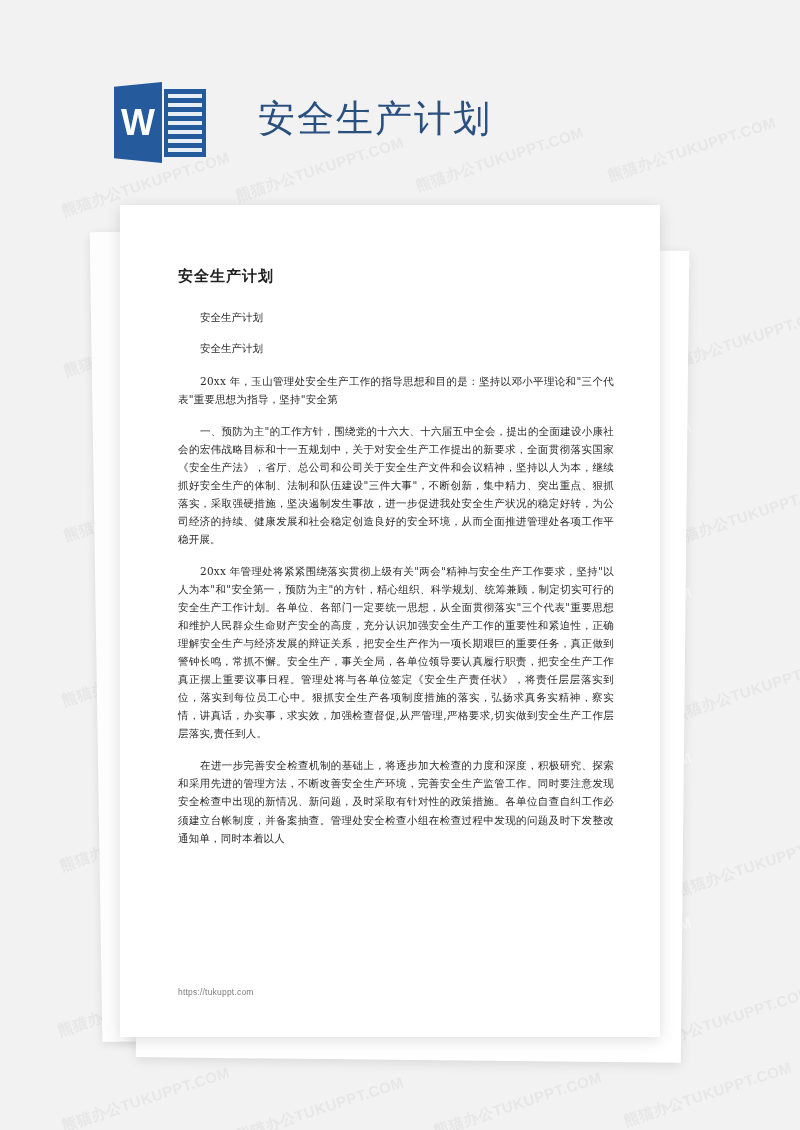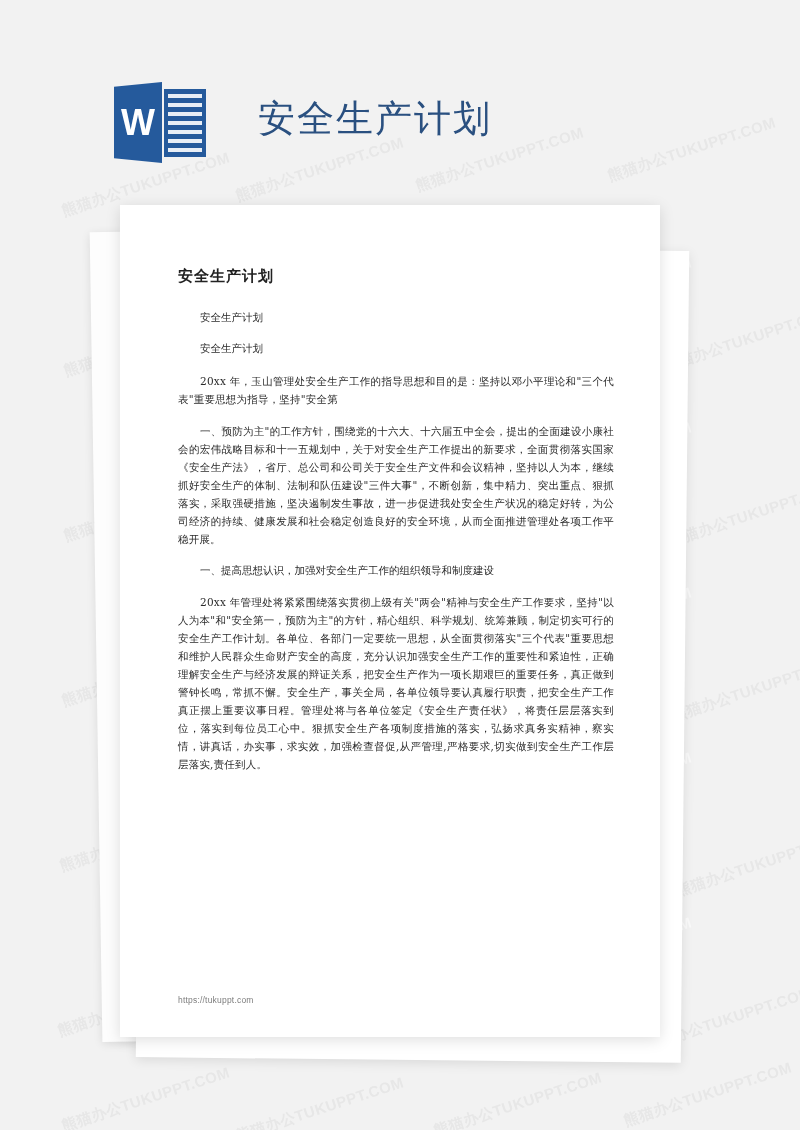--- a/index.html
+++ b/index.html
@@ -180,21 +180,21 @@
     font-family: "DejaVu Serif", serif;
     font-size: 10.5px;
     color: #2b2b2b;
     margin: 0 0 14px 0;
     text-indent: 22px;
     line-height: 1.6;
   }
   #page-footer-url {
     position: absolute;
     left: 58px;
-    bottom: 32px;
+    bottom: 40px;
     font-family: "Liberation Sans", sans-serif;
     font-size: 8.5px;
     color: #7d7d7d;
     letter-spacing: 0.2px;
   }
 </style>
 </head>
 <body>
 
 <div id="watermark-layer">
@@ -255,19 +255,19 @@
   <div class="page-back-b"></div>
 
   <div id="page-main">
     <div id="page-content">
       <div id="doc-title">安全生产计划</div>
       <div id="doc-blocks">
           <p class="doc-line">安全生产计划</p>
           <p class="doc-line">安全生产计划</p>
           <p class="doc-para"><b>20xx</b> 年，玉山管理处安全生产工作的指导思想和目的是：坚持以邓小平理论和"三个代表"重要思想为指导，坚持"安全第</p>
           <p class="doc-para">一、预防为主"的工作方针，围绕党的十六大、十六届五中全会，提出的全面建设小康社会的宏伟战略目标和十一五规划中，关于对安全生产工作提出的新要求，全面贯彻落实国家《安全生产法》，省厅、总公司和公司关于安全生产文件和会议精神，坚持以人为本，继续抓好安全生产的体制、法制和队伍建设"三件大事"，不断创新，集中精力、突出重点、狠抓落实，采取强硬措施，坚决遏制发生事故，进一步促进我处安全生产状况的稳定好转，为公司经济的持续、健康发展和社会稳定创造良好的安全环境，从而全面推进管理处各项工作平稳开展。</p>
-          <p class="doc-heading">一、提高思想认识，加强对安全生产工作的组织领导和制度建设</p>
           <p class="doc-para"><b>20xx</b> 年管理处将紧紧围绕落实贯彻上级有关"两会"精神与安全生产工作要求，坚持"以人为本"和"安全第一，预防为主"的方针，精心组织、科学规划、统筹兼顾，制定切实可行的安全生产工作计划。各单位、各部门一定要统一思想，从全面贯彻落实"三个代表"重要思想和维护人民群众生命财产安全的高度，充分认识加强安全生产工作的重要性和紧迫性，正确理解安全生产与经济发展的辩证关系，把安全生产作为一项长期艰巨的重要任务，真正做到警钟长鸣，常抓不懈。安全生产，事关全局，各单位领导要认真履行职责，把安全生产工作真正摆上重要议事日程。管理处将与各单位签定《安全生产责任状》，将责任层层落实到位，落实到每位员工心中。狠抓安全生产各项制度措施的落实，弘扬求真务实精神，察实情，讲真话，办实事，求实效，加强检查督促,从严管理,严格要求,切实做到安全生产工作层层落实,责任到人。</p>
+          <p class="doc-para">在进一步完善安全检查机制的基础上，将逐步加大检查的力度和深度，积极研究、探索和采用先进的管理方法，不断改善安全生产环境，完善安全生产监管工作。同时要注意发现安全检查中出现的新情况、新问题，及时采取有针对性的政策措施。各单位自查自纠工作必须建立台帐制度，并备案抽查。管理处安全检查小组在检查过程中发现的问题及时下发整改通知单，同时本着以人</p>
         </div>
     </div>
     <div id="page-footer-url">https://tukuppt.com</div>
   </div>
 </div>
 
 </body></html>

